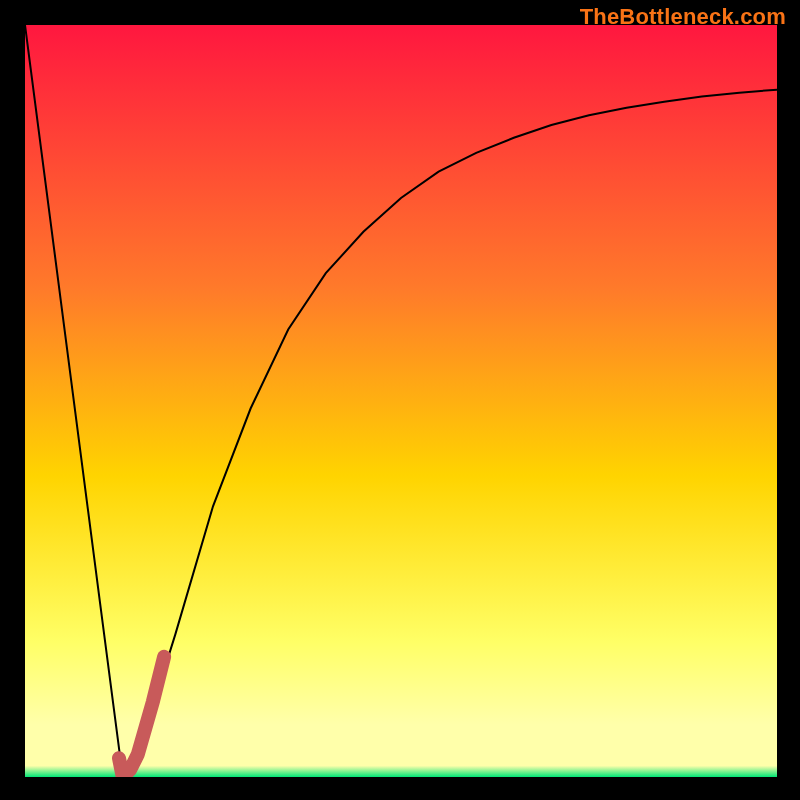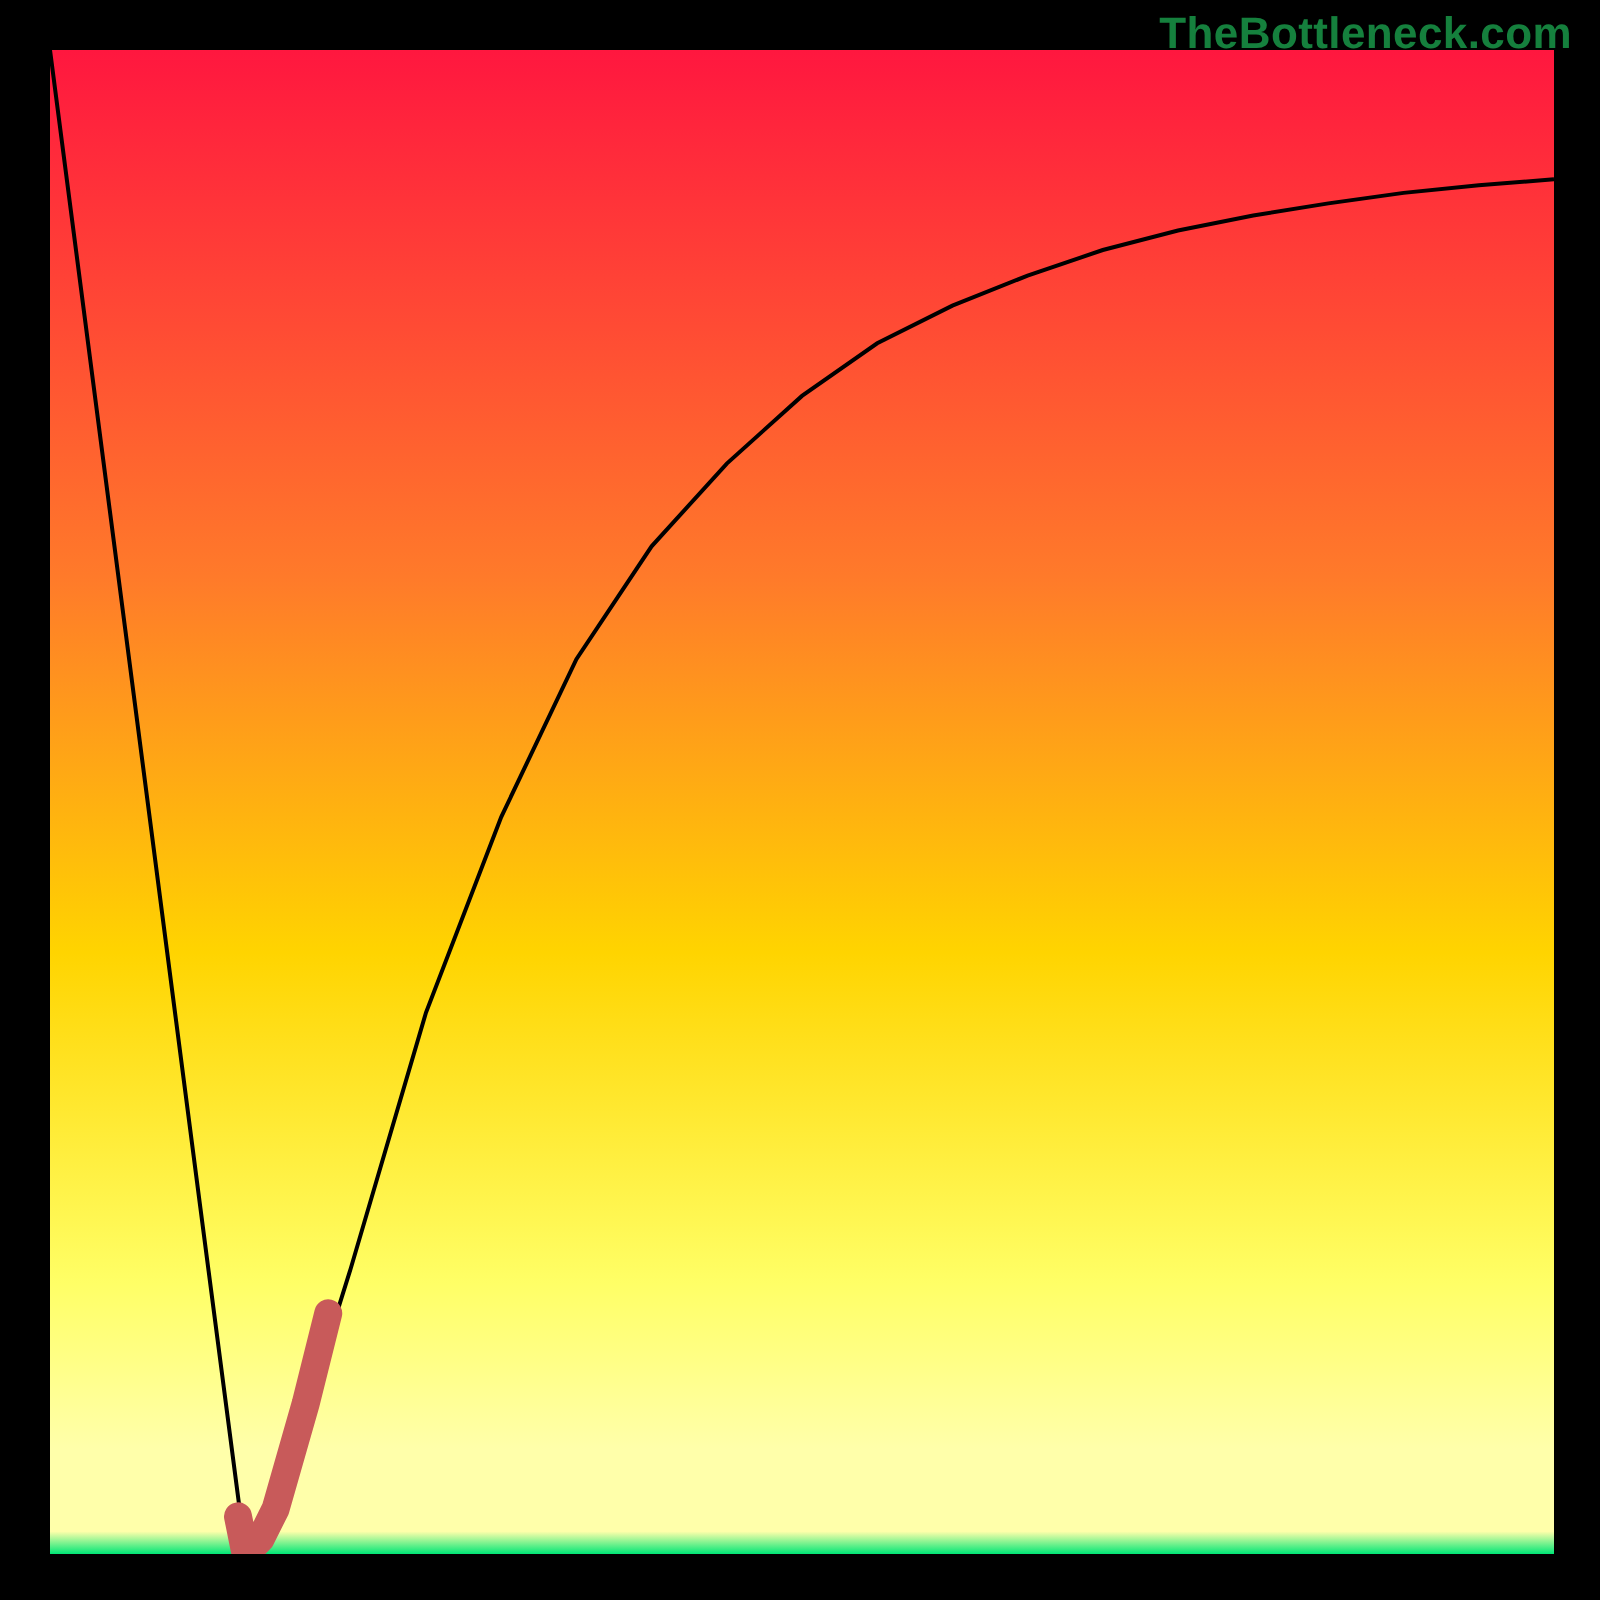--- a/index.html
+++ b/index.html
@@ -10,21 +10,21 @@
     background: #000;
     position: relative;
   }
   .watermark {
     position: absolute;
     top: 4px;
     right: 14px;
     font-family: Arial, Helvetica, sans-serif;
     font-size: 22px;
     font-weight: bold;
-    color: #15803d;
+    color: #f97316;
     letter-spacing: 0.2px;
   }
   .plot {
     position: absolute;
     left: 25px;
     top: 25px;
     width: 752px;
     height: 752px;
   }
   .plot svg { display: block; }

